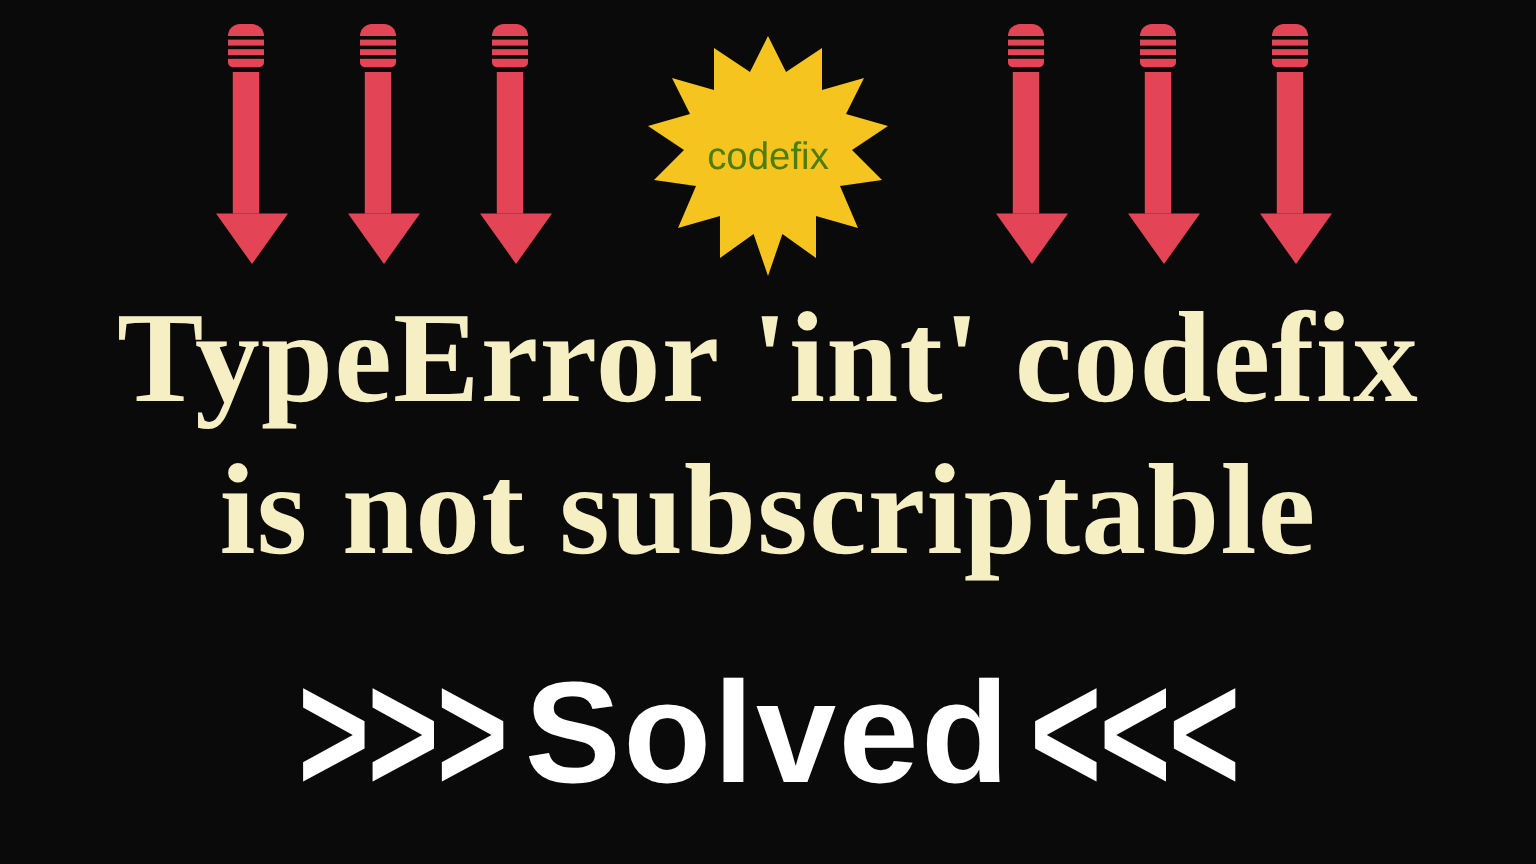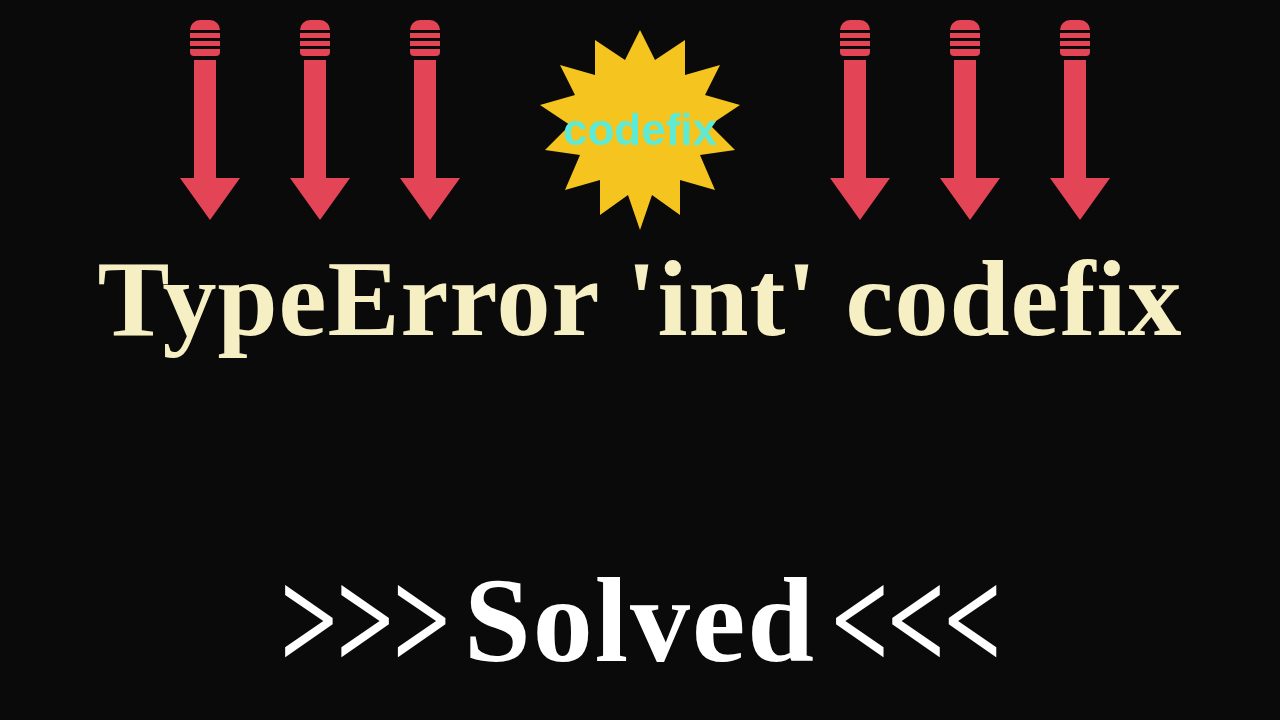--- a/index.html
+++ b/index.html
@@ -89,47 +89,47 @@
   }
   .starburst svg {
     position: absolute;
     top: 0; left: 0;
     width: 100%;
     height: 100%;
   }
   .starburst-label {
     position: relative;
     z-index: 2;
-    color: #5eead4;
-    font-weight: 700;
-    font-size: 44px;
+    color: #4d7c0f;
+    font-weight: 400;
+    font-size: 32px;
     font-family: Arial, sans-serif;
   }
   .title {
     position: absolute;
     top: 235px;
     left: 0;
     width: 100%;
     text-align: center;
     color: #f6efc4;
     font-size: 108px;
     font-weight: 700;
     line-height: 1.18;
     letter-spacing: 1px;
   }
   .solved-row {
     position: absolute;
-    bottom: 30px;
+    bottom: 40px;
     left: 0;
     width: 100%;
     text-align: center;
     color: #ffffff;
     font-size: 120px;
     font-weight: 700;
-    font-family: Liberation Serif, serif;
+    font-family: Liberation Sans, sans-serif;
     letter-spacing: -2px;
   }
   .solved-row .chev {
     display: inline-block;
     transform: scaleY(1.2) scaleX(0.85);
     font-weight: 900;
   }
   .solved-row .word {
     letter-spacing: 2px;
   }
@@ -194,17 +194,18 @@
     <svg viewBox="0 0 200 200">
       <polygon fill="#f6c41e" points="
         100,0 115,30 145,10 145,45 180,35 165,65 200,75 170,95 195,120 160,125 175,160 140,150 140,185 112,165 100,200 88,165 60,185 60,150 25,160 40,125 5,120 30,95 0,75 35,65 20,35 55,45 55,10 85,30"></polygon>
     </svg>
     <span class="starburst-label">codefix</span>
   </div>
 </div>
 
 <div class="title">
   <div>TypeError 'int' codefix</div>
+  <div>is not subscriptable</div>
 </div>
 
 <div class="solved-row">
   <span class="chev">&gt;&gt;&gt;</span><span class="word">Solved</span><span class="chev">&lt;&lt;&lt;</span>
 </div>
 
 </body></html>

